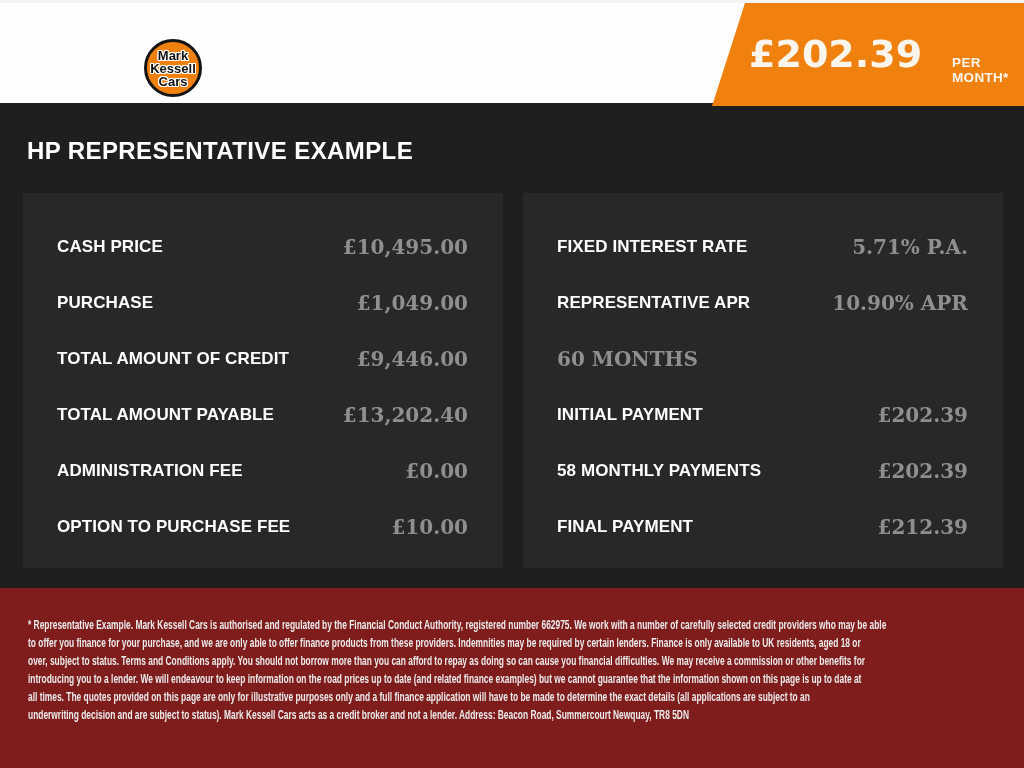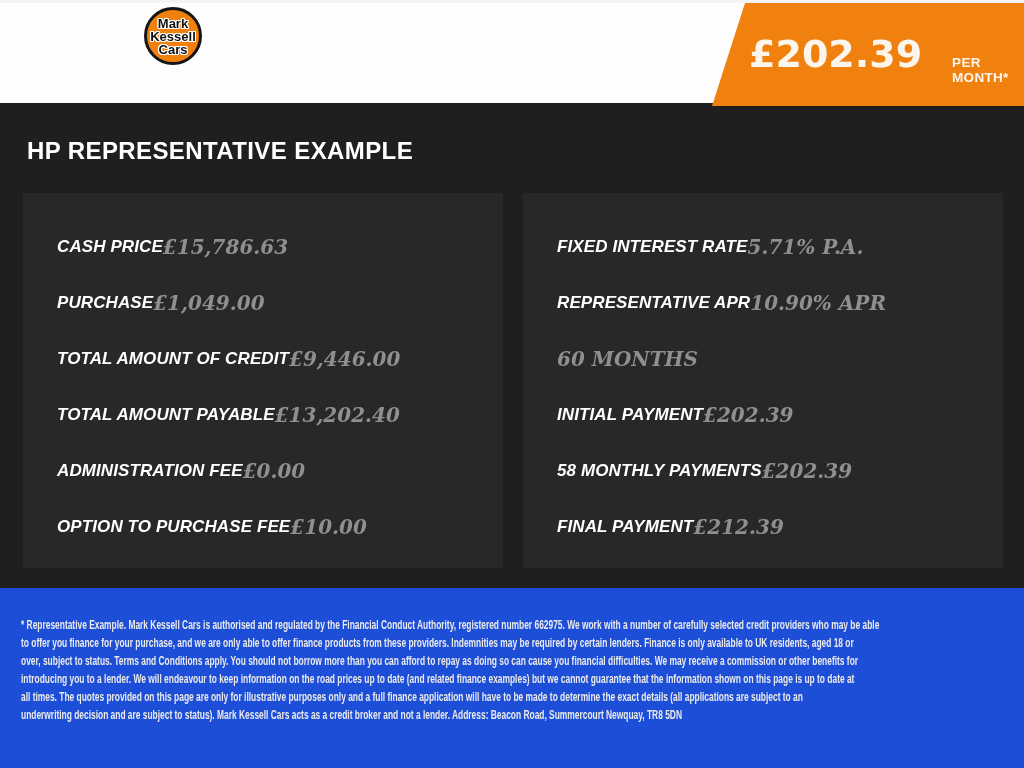--- a/index.html
+++ b/index.html
@@ -7,21 +7,21 @@
   body { font-family: "Liberation Sans", sans-serif; background: #1F1F1F; }
 
   
   .header {
     position: relative;
     width: 1024px; height: 103px;
     background: #FEFEFE;
     border-top: 3px solid #F4F4F4;
   }
   .logo {
-    position: absolute; left: 144px; top: 4px;
+    position: absolute; left: 144px; top: 36px;
     width: 58px; height: 58px;
     background: #F0810F;
     border: 3px solid #151515;
     border-radius: 50%;
     display: flex; flex-direction: column;
     align-items: center; justify-content: center;
     cursor: pointer;
   }
   .logo span {
     font-weight: bold; color: #111;
@@ -66,37 +66,37 @@
     gap: 20px;
   }
   .panel {
     width: 480px; height: 375px;
     background: #282828;
     padding: 26px 35px 13px 34px;
     display: flex; flex-direction: column;
   }
   .row {
     height: 56px;
-    display: flex; align-items: center; font-style: italic;
+    display: flex; justify-content: space-between; align-items: center;
   }
   .row .lbl {
     color: #FFFFFF; font-weight: bold; font-size: 17px;
     letter-spacing: 0.1px; white-space: nowrap;
   }
   .row .val {
     font-family: "DejaVu Serif", serif;
     color: #8F8F8F; font-weight: bold; font-size: 20px;
     white-space: nowrap;
   }
 
   
   .footer {
     width: 1024px; height: 180px;
-    background: #1d4ed8;
-    padding: 28px 0 0 21px;
+    background: #7f1d1d;
+    padding: 28px 0 0 28px;
   }
   .footer .line {
     color: #EBEBEB; font-weight: bold; font-size: 12px;
     line-height: 18px; white-space: nowrap;
     transform: scaleX(0.70); transform-origin: 0 50%;
   }
 </style>
 </head>
 <body>
 
@@ -113,21 +113,21 @@
 </div>
 
 <div class="main">
   <div class="page-title">HP REPRESENTATIVE EXAMPLE</div>
 
   <div class="panels">
 
     <div class="panel">
       <div class="row">
         <span class="lbl">CASH PRICE</span>
-        <span class="val">£15,786.63</span>
+        <span class="val">£10,495.00</span>
       </div>
       <div class="row">
         <span class="lbl">PURCHASE</span>
         <span class="val">£1,049.00</span>
       </div>
       <div class="row">
         <span class="lbl">TOTAL AMOUNT OF CREDIT</span>
         <span class="val">£9,446.00</span>
       </div>
       <div class="row">

